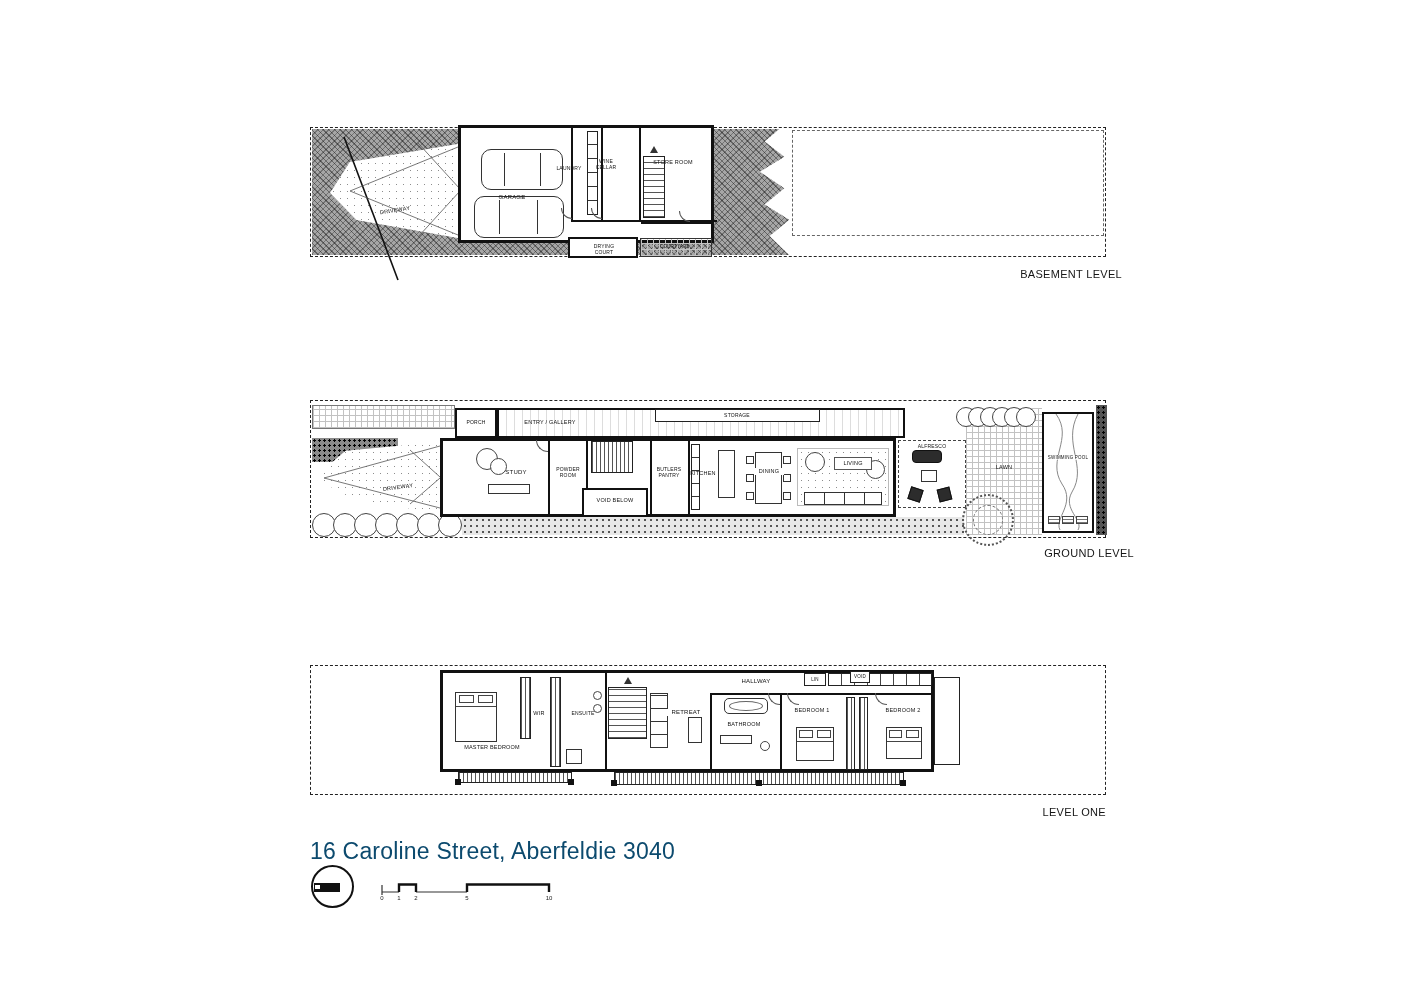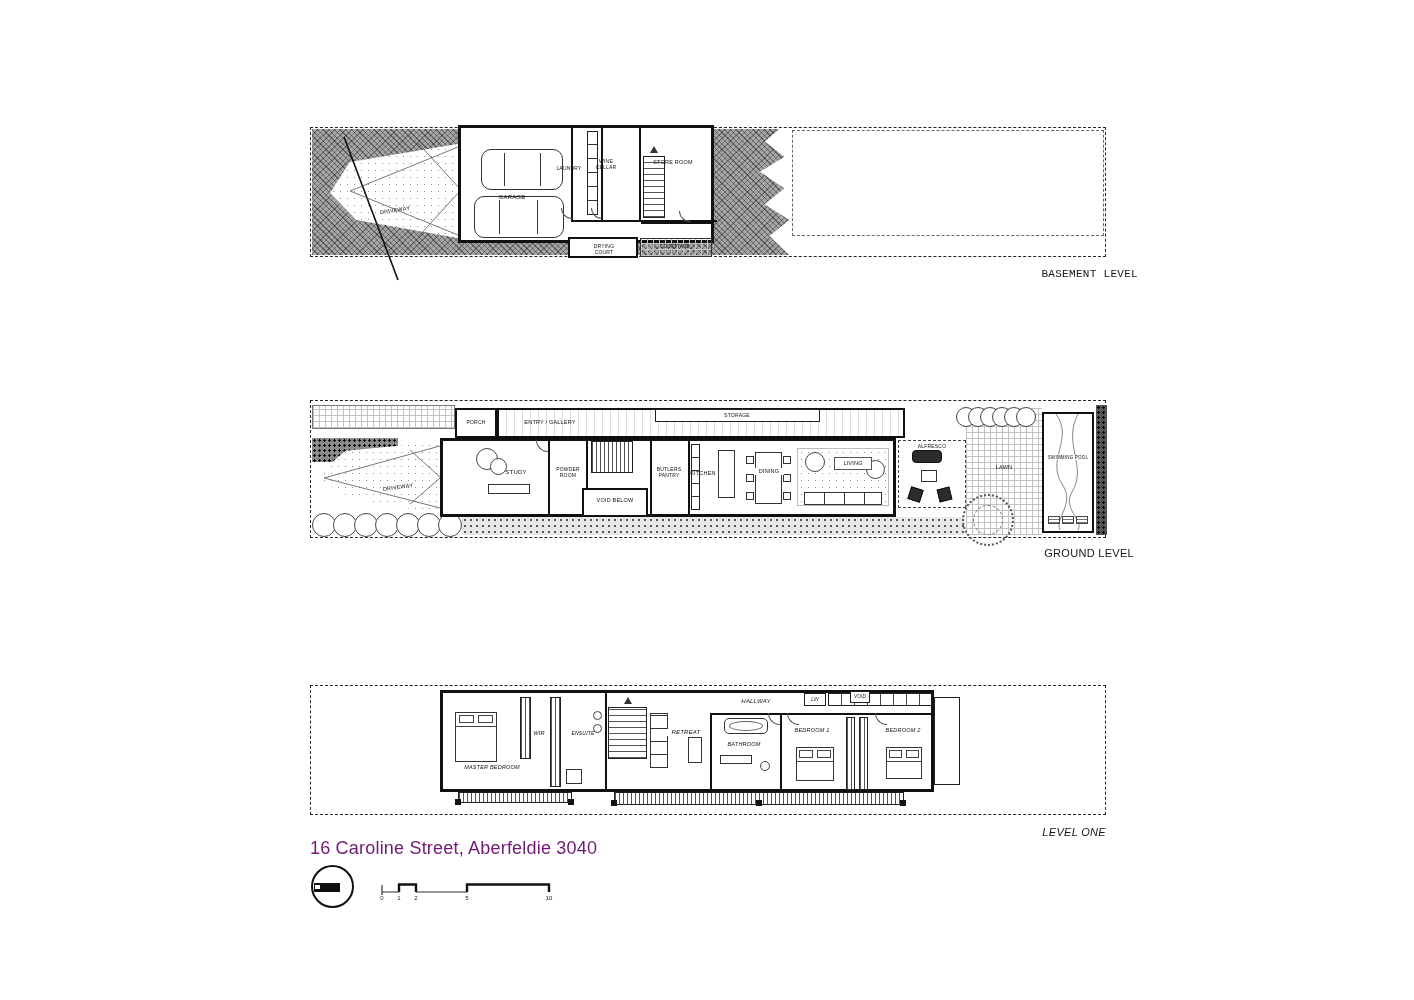--- a/index.html
+++ b/index.html
@@ -52,21 +52,21 @@
           border-radius:0 0 0 100%; background:transparent; }
   .dark { background:#2c2c2c; border:1px solid #111; position:absolute; }
   .bed  { position:absolute; border:1.5px solid #333; background:#fff; }
   .bed .pillow { position:absolute; top:2px; width:38%; height:8px; border:1px solid #444; }
   .bed .bline  { position:absolute; left:0; right:0; top:13px; height:1px; background:#444; }
   .tri-up { position:absolute; width:0; height:0;
             border-left:4px solid transparent; border-right:4px solid transparent;
             border-bottom:7px solid #333; }
   .lounger { position:absolute; border:1px solid #444;
     background:repeating-linear-gradient(0deg,#777 0 1px, #fff 1px 3px); }
-  .address { position:absolute; font-size:18px; color:#701a75; letter-spacing:.2px; }
+  .address { position:absolute; font-size:23px; color:#0c4a6e; letter-spacing:.2px; }
   .tick-lbl { position:absolute; font-size:6px; width:12px; text-align:center; color:#222; }
 </style>
 </head>
 <body>
 
 <div class="page">
 
   <section class="plan" style="left:310px; top:125px; width:798px; height:165px;">
     <div class="boundary" style="left:0;top:2px;width:796px;height:130px;"></div>
     <div class="hatch-gray" style="left:2px;top:4px;width:492px;height:126px;
@@ -112,21 +112,21 @@
     </div>
     <div class="hatch-grid" style="left:330px;top:113px;width:72px;height:19px;border:1px solid #333;">
       <div class="lbl s45" style="left:4px;top:5px;width:60px;">COURTYARD</div>
     </div>
 
     <div class="lbl s55" style="left:55px;top:82px;width:60px;transform:rotate(-9deg);">DRIVEWAY</div>
     <div class="lbl" style="left:172px;top:69px;width:60px;">GARAGE</div>
     <div class="lbl s5" style="left:242px;top:40px;width:34px;">LAUNDRY</div>
     <div class="lbl s5" style="left:283px;top:33px;width:26px;">WINE CELLAR</div>
     <div class="lbl s55" style="left:332px;top:34px;width:62px;">STORE ROOM</div>
-    <div class="title" style="left:632px;top:143px;width:196px;font-family:Liberation Mono, monospace;">BASEMENT LEVEL</div>
+    <div class="title" style="left:616px;top:143px;width:196px;">BASEMENT LEVEL</div>
   </section>
 
   <section class="plan" style="left:310px; top:400px; width:798px; height:170px;">
     <div class="boundary" style="left:0;top:0;width:796px;height:138px;"></div>
 
     <div class="hatch-grid" style="left:2px;top:5px;width:143px;height:24px;border:1px solid #777;"></div>
     <div class="speckle-dark" style="left:2px;top:38px;width:86px;height:24px;"></div>
     <div class="dots" style="left:4px;top:42px;width:126px;height:72px;
          clip-path:polygon(100% 0,100% 100%,30% 78%,0 50%,25% 12%);"></div>
     <svg class="abs" style="left:0;top:0;" width="798" height="170">
@@ -216,21 +216,21 @@
     <div class="lbl s5" style="left:342px;top:66px;width:34px;">BUTLERS PANTRY</div>
     <div class="lbl s55" style="left:380px;top:70px;width:26px;">KITCHEN</div>
     <div class="lbl s55" style="left:444px;top:68px;width:30px;background:#fff;">DINING</div>
     <div class="lbl s55" style="left:524px;top:57px;width:38px;background:#fff;border:1px solid #555;padding:2px 0;">LIVING</div>
     <div class="lbl s5" style="left:596px;top:43px;width:52px;background:#fff;">ALFRESCO</div>
     <div class="lbl s55" style="left:658px;top:64px;width:72px;">LAWN</div>
     <div class="lbl s45" style="left:734px;top:55px;width:48px;background:rgba(255,255,255,.7);">SWIMMING POOL</div>
     <div class="title" style="left:628px;top:147px;width:196px;">GROUND LEVEL</div>
   </section>
 
-  <section class="plan" style="left:310px; top:685px; width:798px; height:165px;font-style:italic;">
+  <section class="plan" style="left:310px; top:665px; width:798px; height:165px;">
     <div class="boundary" style="left:0;top:0;width:796px;height:130px;"></div>
     <div class="building" style="left:130px;top:5px;width:494px;height:102px;"></div>
     <div class="thinbox" style="left:624px;top:12px;width:26px;height:88px;"></div>
 
     <div class="bed" style="left:145px;top:27px;width:42px;height:50px;">
       <div class="pillow" style="left:3px;"></div>
         <div class="pillow" style="right:3px;"></div>
         <div class="bline"></div>
     </div>
     <div class="hatch-v thinbox" style="left:210px;top:12px;width:11px;height:62px;"></div>

